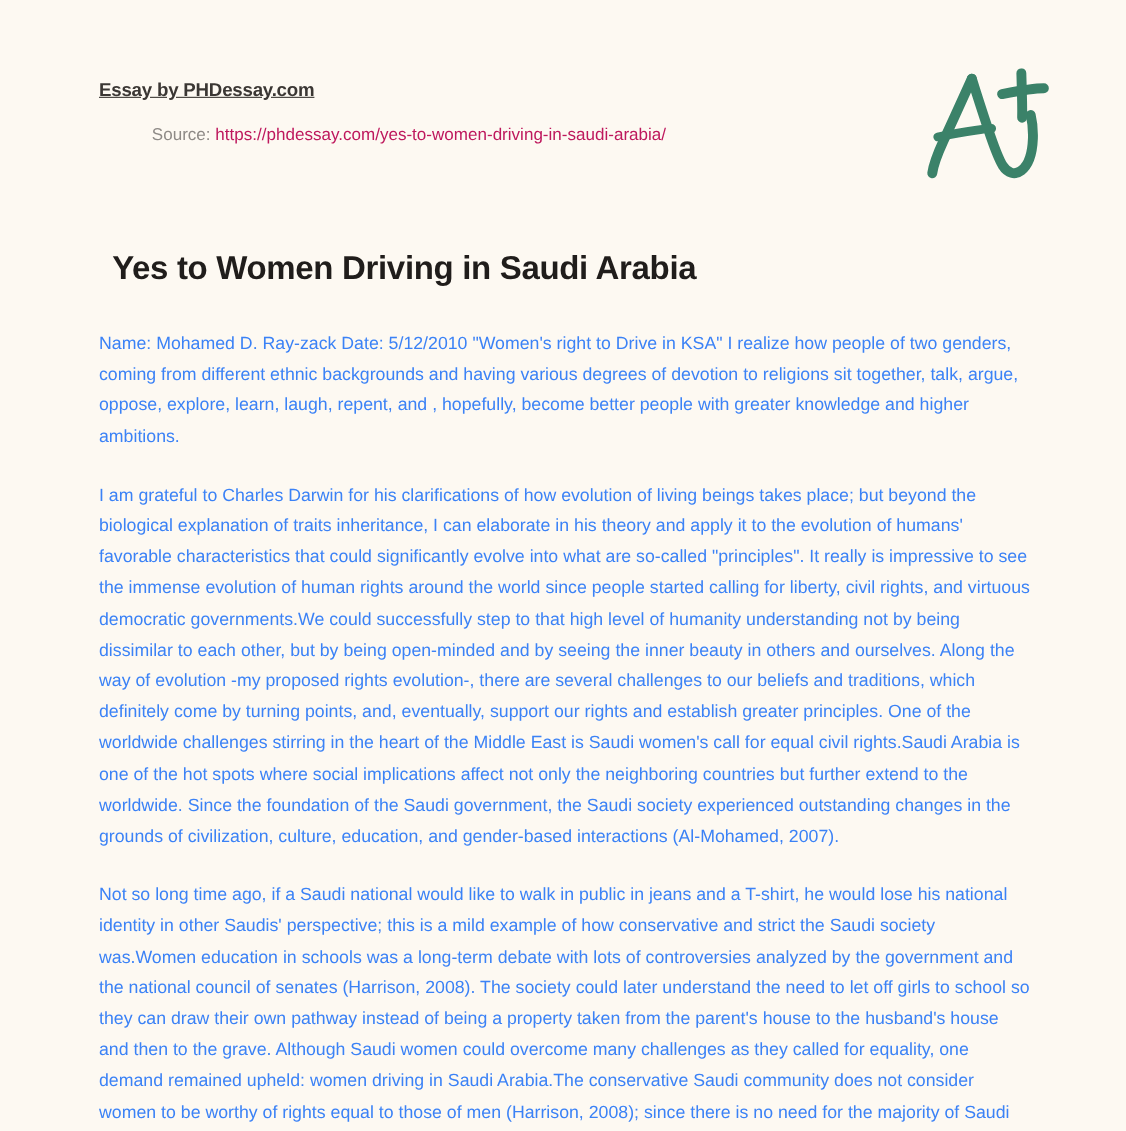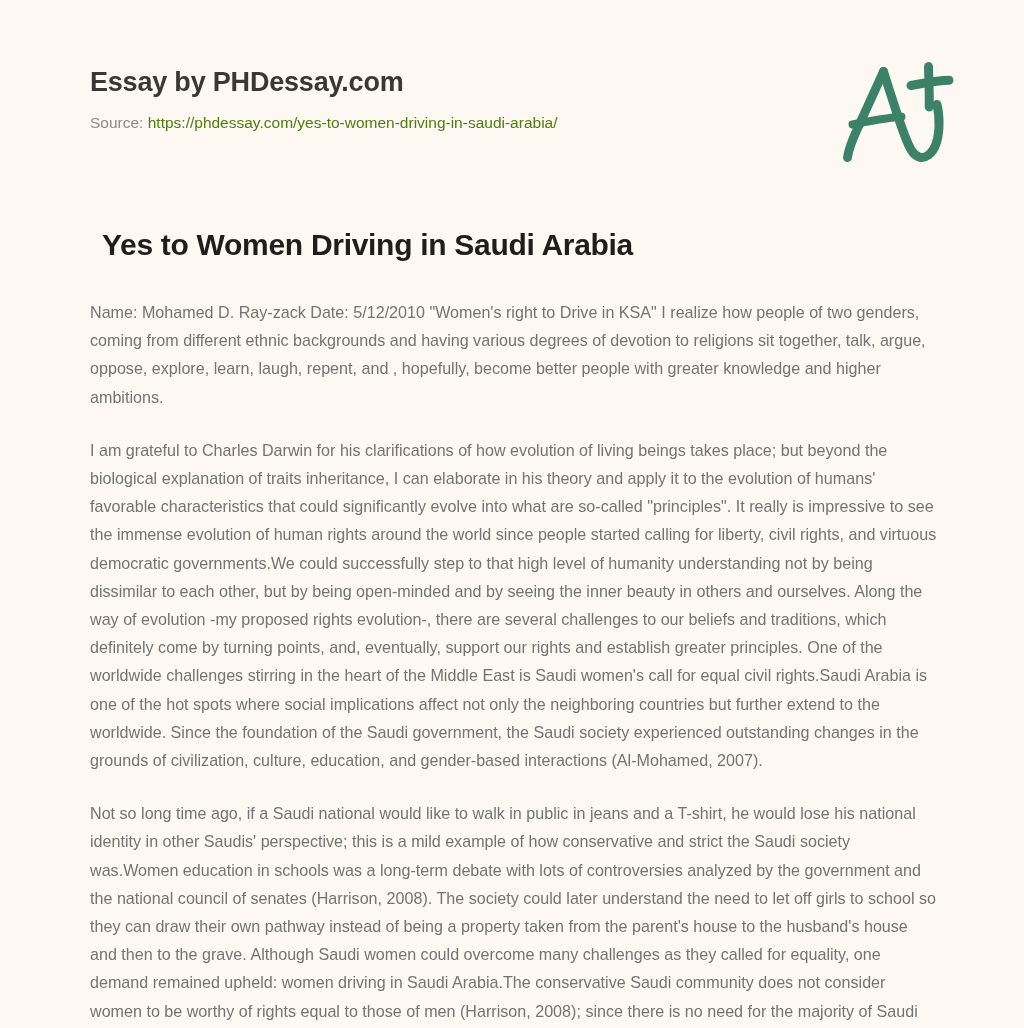--- a/index.html
+++ b/index.html
@@ -34,41 +34,43 @@
   }
 
   .brand-block {
     position: absolute;
     left: 90px;
     top: 66px;
     width: 700px;
   }
 
   .brand-title {
-    font-size: 27px;
+    font-size: 17px;
     font-weight: bold;
     color: #3b3734;
     letter-spacing: -0.2px;
     line-height: 32px;
     margin: 0;
+    text-decoration: underline;
   }
 
   .source-line {
     margin-top: 14px;
     font-size: 15.5px;
     line-height: 22px;
     white-space: nowrap;
   }
 
   .source-label {
     color: #8e8a86;
+    margin-left: 48px;
   }
 
   .source-url {
-    color: #4d7c0f;
+    color: #be185d;
     text-decoration: none;
   }
 
   
   .logo-wrap {
     position: absolute;
     right: 66px;
     top: 62px;
     width: 120px;
     height: 104px;
@@ -97,21 +99,21 @@
   }
 
   .body-copy {
     margin-top: 34px;
   }
 
   .body-copy p {
     margin: 0 0 25px 0;
     font-size: 16.1px;
     line-height: 28.2px;
-    color: #737373;
+    color: #3b82f6;
     text-align: left;
     letter-spacing: 0.01px;
   }
   .body-copy p:last-child {
     margin-bottom: 0;
   }
 </style>
 </head>
 <body>
 

